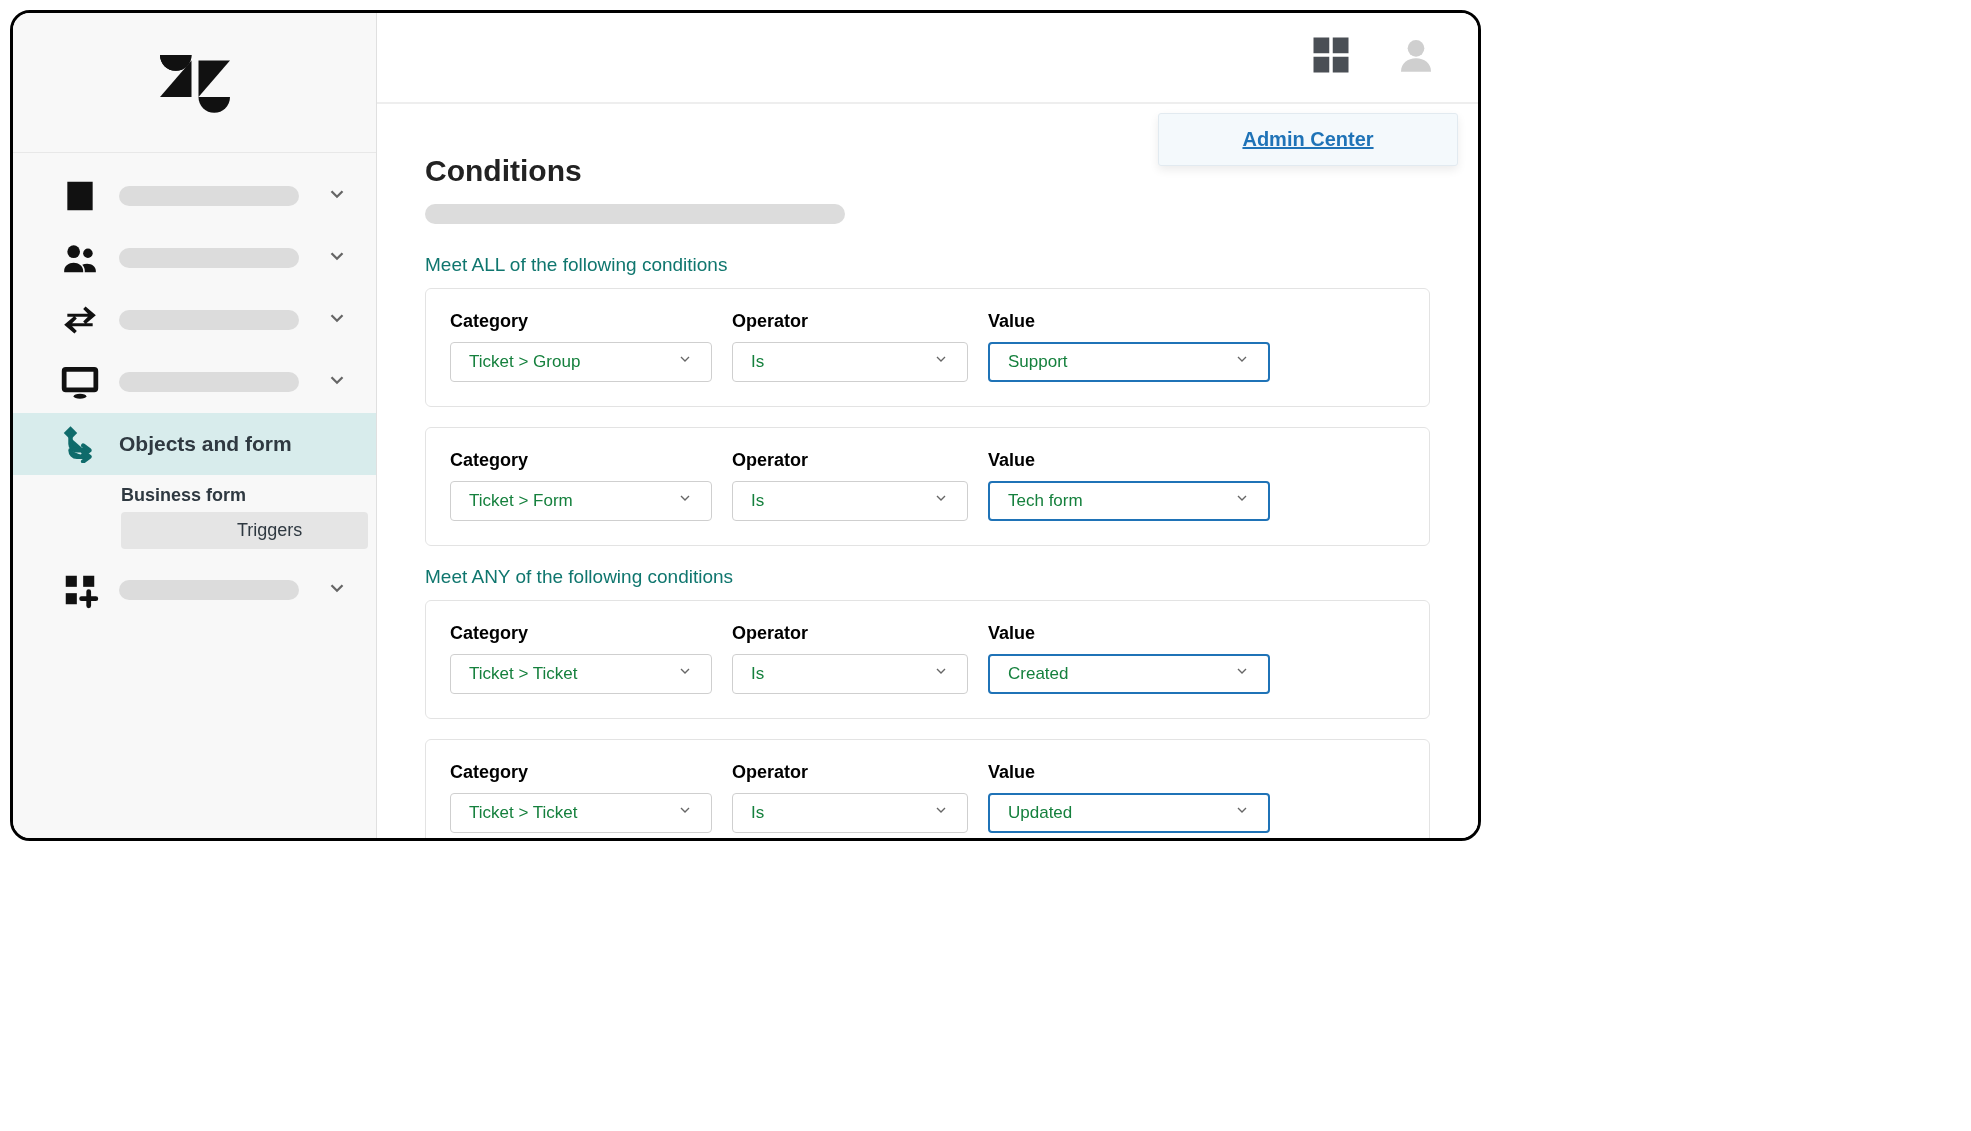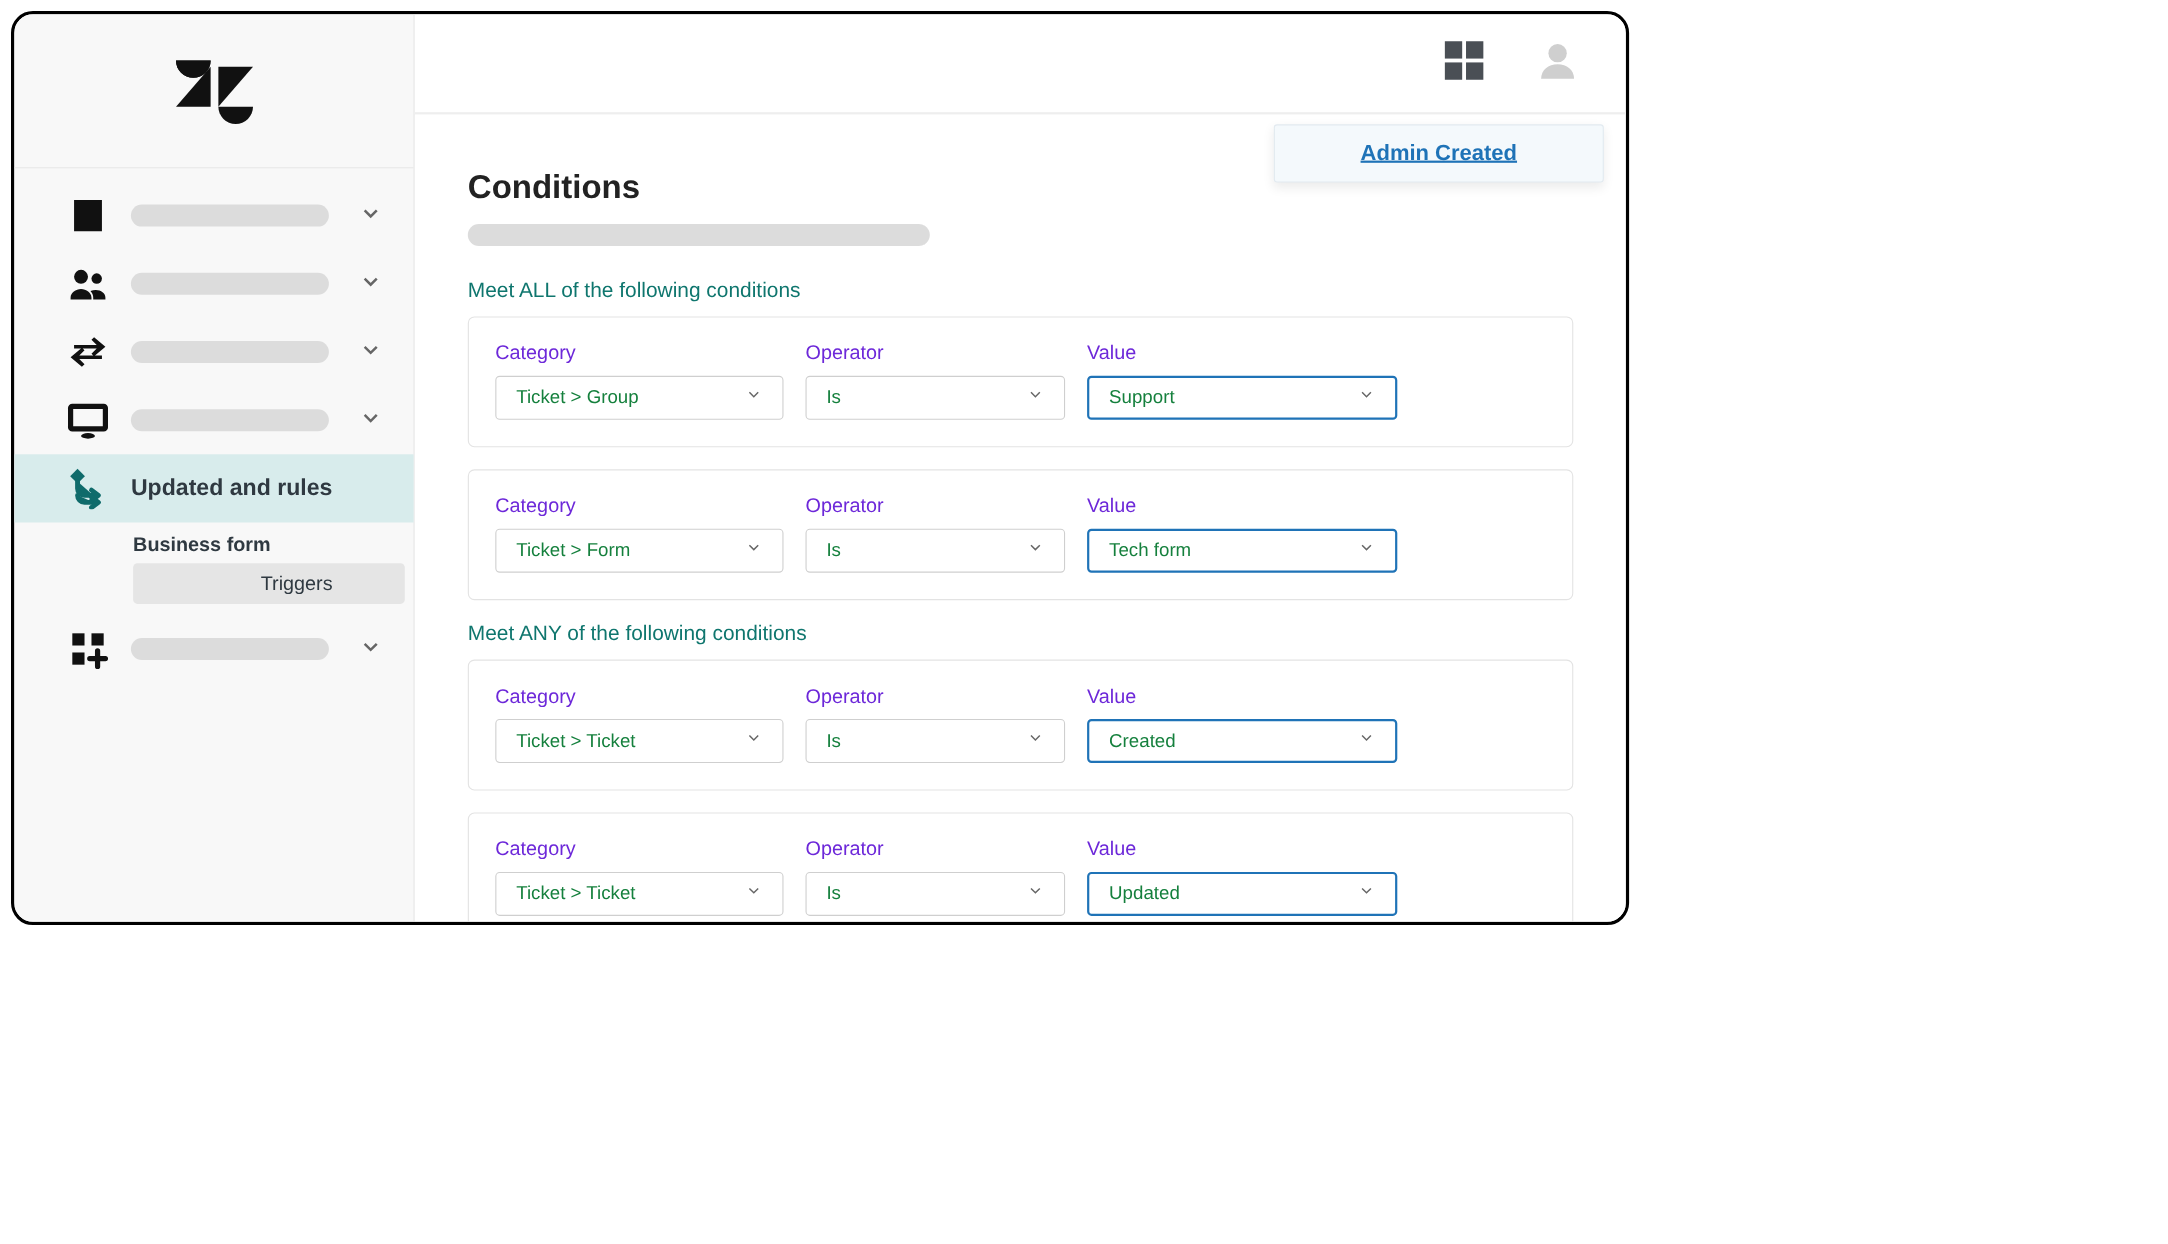--- a/index.html
+++ b/index.html
@@ -157,23 +157,23 @@
       margin-bottom: 20px;
       display: flex;
       gap: 20px;
     }
     .field-col { display:flex; flex-direction:column; }
     .col-cat { width: 262px; }
     .col-op  { width: 236px; }
     .col-val { width: 282px; }
     .field-label {
       font-size: 18px;
-      font-weight: 400;
+      font-weight: 700;
       margin-bottom: 10px;
-      color:#6d28d9;
+      color:#000000;
     }
     .select {
       height: 40px;
       border: 1px solid #cfcfcf;
       border-radius: 4px;
       background:#fff;
       display:flex;
       align-items:center;
       padding: 0 18px;
       font-size: 17px;
@@ -272,21 +272,21 @@
       <div class="nav-item active">
         <span class="nav-icon">
           <svg viewBox="0 0 24 24" fill="none" stroke="#0f6b6b" stroke-width="2.8" stroke-linecap="round" stroke-linejoin="round">
             <rect x="3" y="2" width="6" height="6" transform="rotate(45 6 5)" fill="#0f6b6b" stroke="none"></rect>
             <path d="M6 8v4a4 4 0 0 0 4 4h5"></path>
             <path d="M6 16v0a4 4 0 0 0 4 4h5"></path>
             <polyline points="14 13 18 16 14 19" fill="none"></polyline>
             <polyline points="14 17 18 20 14 23" fill="none" transform="translate(0,0)"></polyline>
           </svg>
         </span>
-        <span class="nav-label-text">Updated and rules</span>
+        <span class="nav-label-text">Objects and form</span>
       </div>
 
       <div class="sub-list">
         <div class="sub-heading">Business form</div>
         <div class="sub-item-wrap">
           <div class="sub-item active">
             <span class="sub-item-inner">Triggers</span>
           </div>
         </div>
       </div>
@@ -324,21 +324,21 @@
       </span>
       <span class="profile-icon">
         <svg viewBox="0 0 24 24">
             <circle cx="12" cy="8" r="5"></circle>
             <path d="M3 22c0-5 4-8 9-8s9 3 9 8v0H3z"></path>
           </svg>
       </span>
     </div>
 
     <div class="admin-link-box">
-      <a>Admin Created</a>
+      <a>Admin Center</a>
     </div>
 
     <div class="content">
       <h1 class="page-title">Conditions</h1>
       <div class="page-subtitle-placeholder"></div>
 
       <div class="section-label">Meet ALL of the following conditions</div>
 
       <div id="all-conditions">
           <div class="condition-card">

